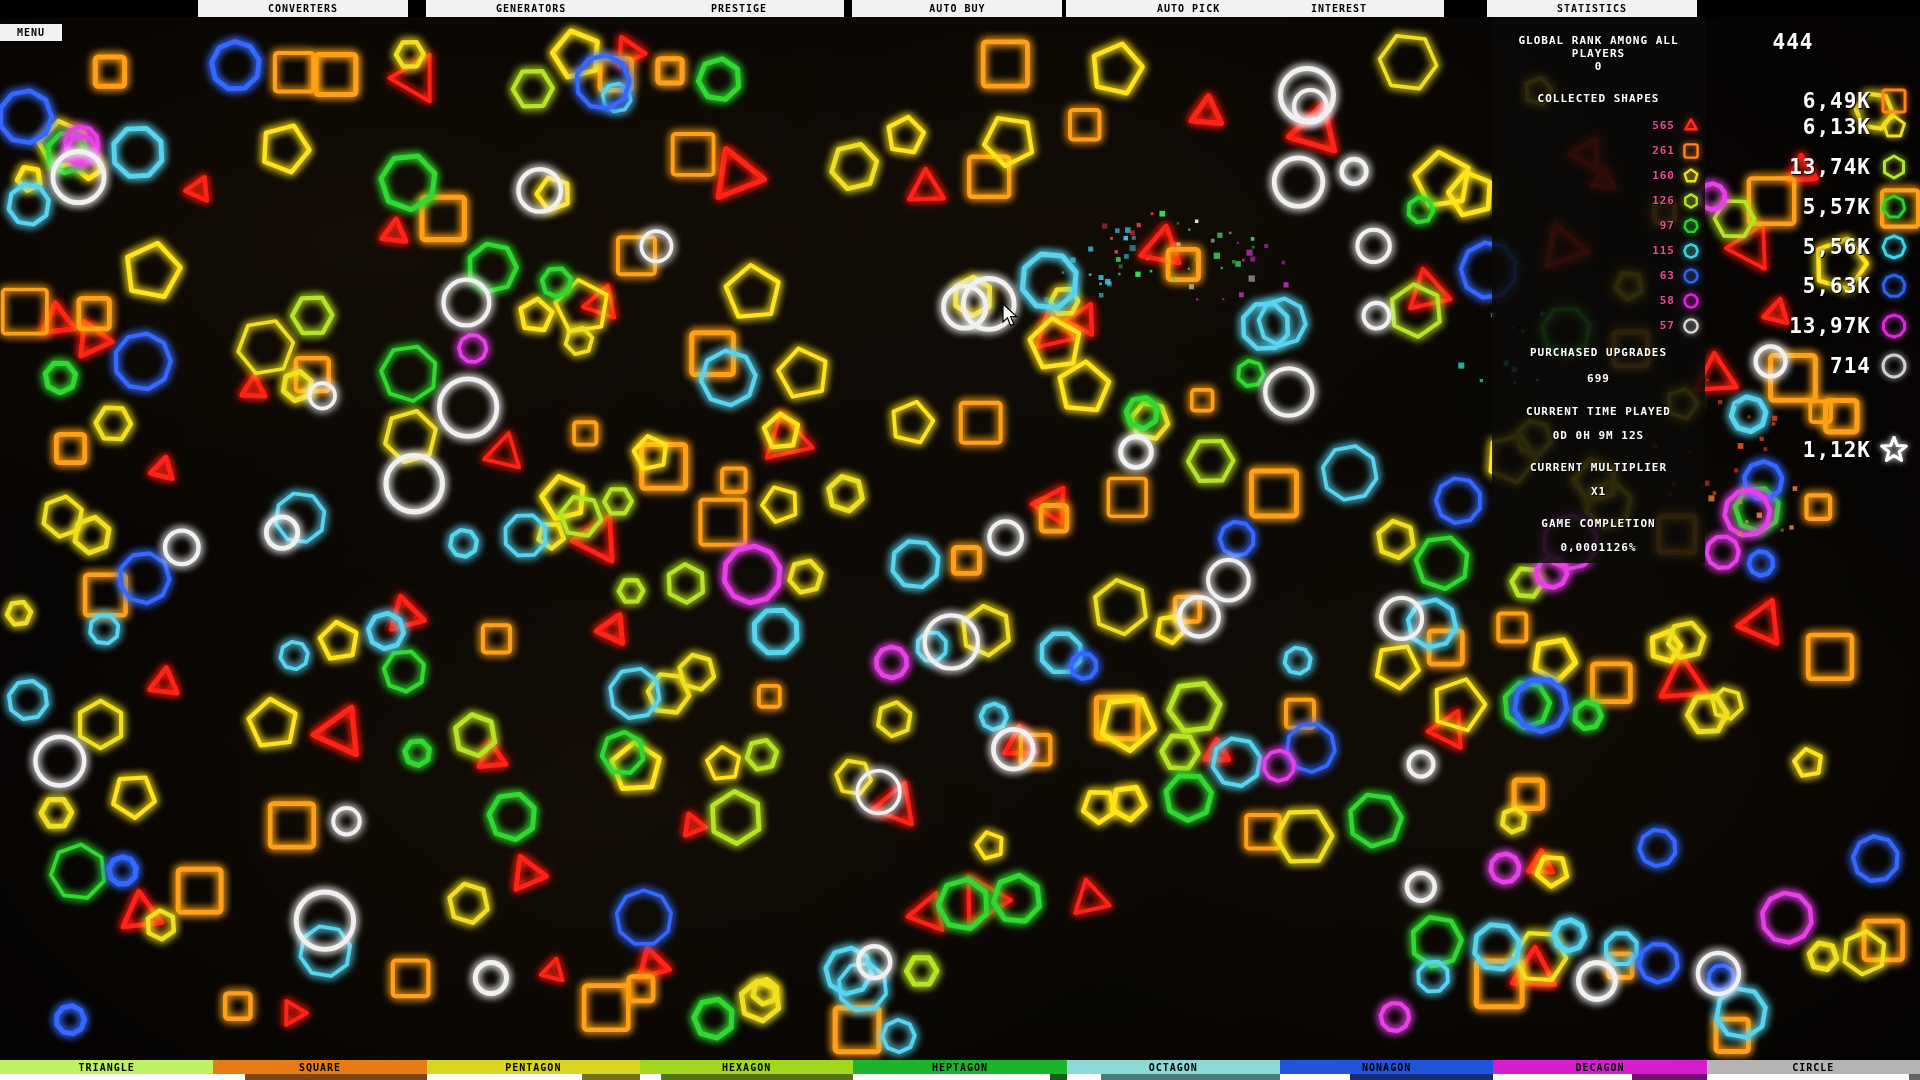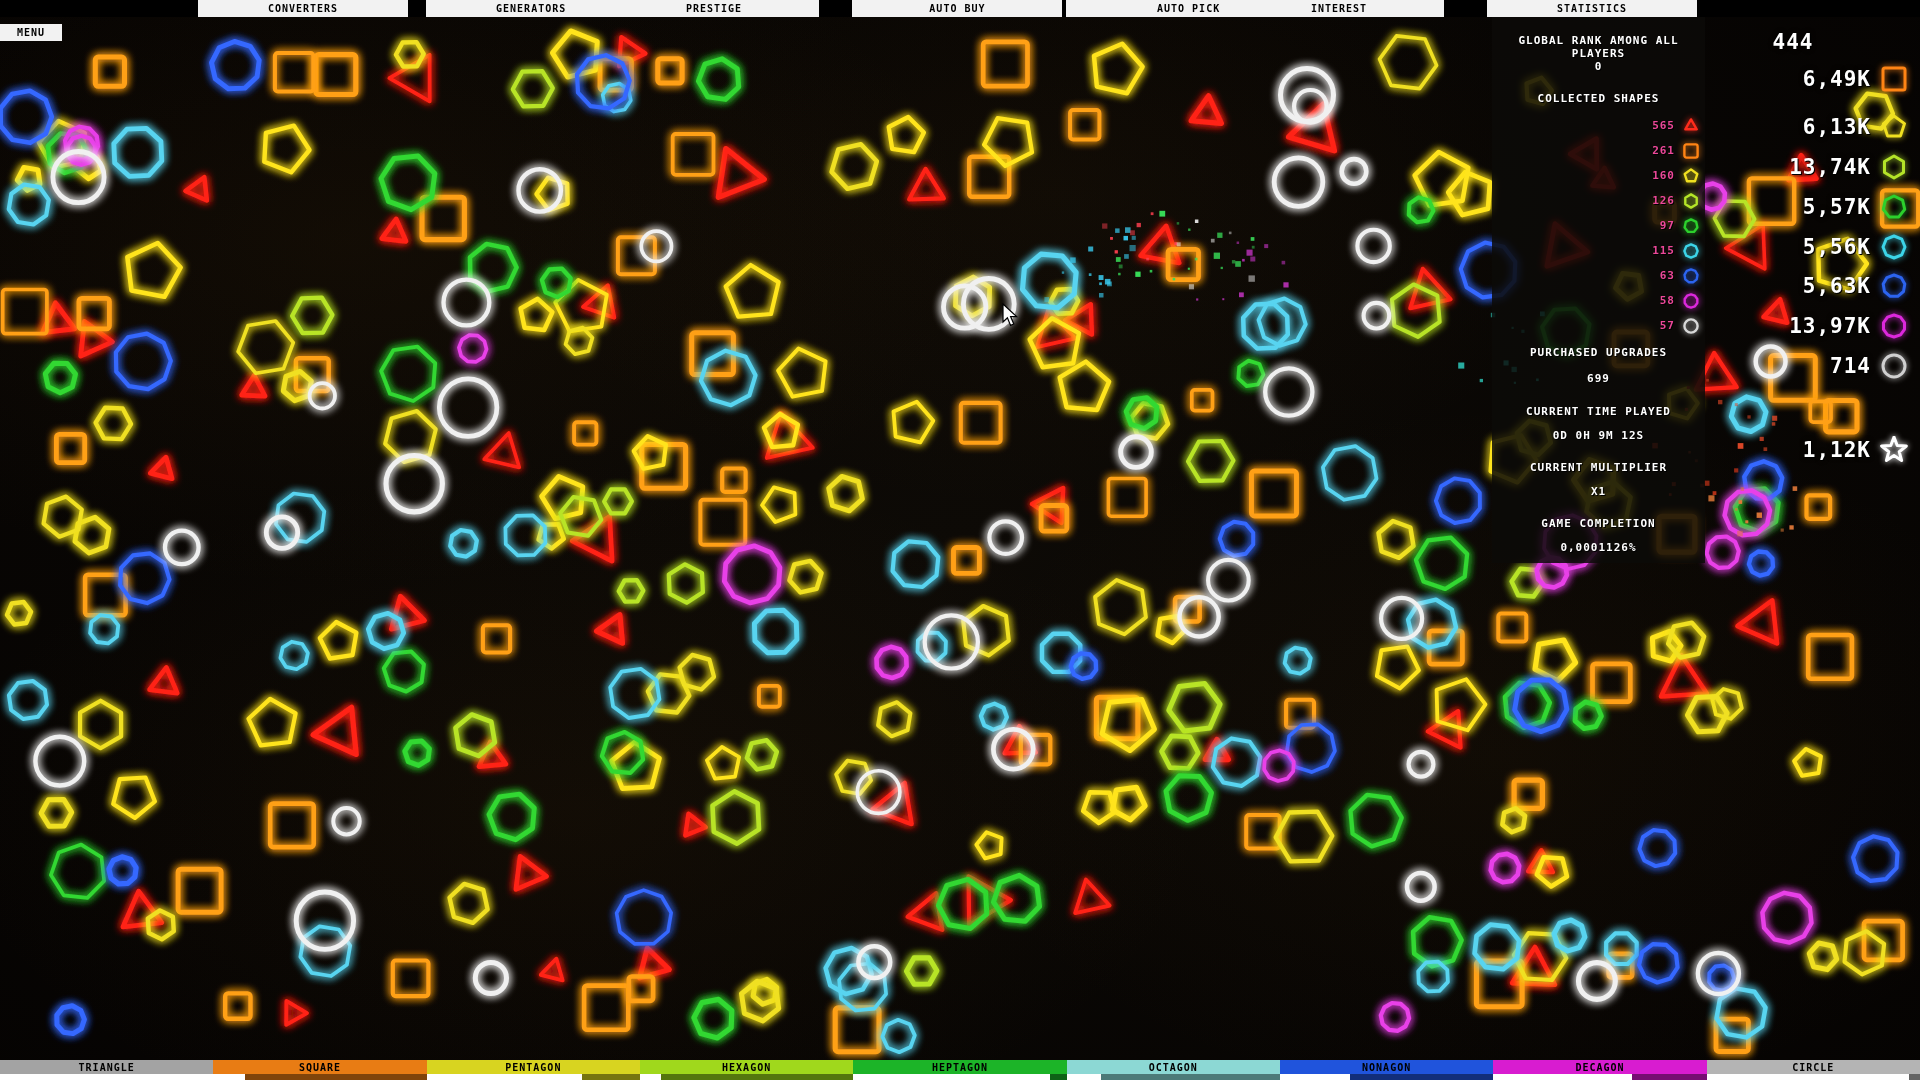--- a/index.html
+++ b/index.html
@@ -1184,21 +1184,21 @@
       <rect x="1734.1" y="468.3" width="4.2" height="4.2" fill="#c83418" opacity="0.73"></rect>
       <rect x="1671.8" y="482.1" width="4.0" height="4.0" fill="#c83418" opacity="0.79"></rect>
     </svg>
   </div>
 
 <div id="topbar">
   <div class="toptab" style="left:0;width:62px;margin-top:24px;">MENU</div>
 
 <div class="toptab" style="left: 198px; width: 210px;">CONVERTERS</div>
     <div class="toptab" style="left: 426.15px; width: 210px;">GENERATORS</div>
-    <div class="toptab" style="left: 609px; width: 210px;">PRESTIGE</div>
+    <div class="toptab" style="left: 634px; width: 210px;">PRESTIGE</div>
     <div class="toptab" style="left: 852.45px; width: 210px;">AUTO BUY</div>
     <div class="toptab" style="left: 1065.6px; width: 246px;">AUTO PICK</div>
     <div class="toptab" style="left: 1234px; width: 210px;">INTEREST</div>
     <div class="toptab" style="left: 1487px; width: 210px;">STATISTICS</div>
   </div>
 
 <div id="statspanel">
   <div class="sp-label" style="top:17px;">GLOBAL RANK AMONG ALL PLAYERS</div>
   <div class="sp-value" style="top:43px;">0</div>
   <div class="sp-label" style="top:75px;">COLLECTED SHAPES</div>
@@ -1288,21 +1288,21 @@
 
 <div id="counters">
     <div class="cnt-row" style="top: 16px; flex-direction: column;">
       <span class="cnt-val">444</span>
       <svg width="28" height="28" style="filter:drop-shadow(0 0 3px #ff2c1c)">
     <g fill="none" stroke="#ff2c1c" stroke-width="3" stroke-linejoin="round">
           <polygon points="14.0,3.0 23.5,19.5 4.5,19.5"></polygon>
         </g>
       </svg>
     </div>
-    <div class="cnt-row" style="top: 47px;">
+    <div class="cnt-row" style="top: 69px;">
       <span class="cnt-val">6,49K</span>
       <svg width="28" height="28" style="filter:drop-shadow(0 0 3px #ff8414)">
     <g fill="none" stroke="#ff8414" stroke-width="3" stroke-linejoin="round">
           <rect x="3" y="3" width="22" height="22" rx="2"></rect>
         </g>
       </svg>
     </div>
     <div class="cnt-row" style="top: 95.4px;">
       <span class="cnt-val">6,13K</span>
       <svg width="28" height="28" style="filter:drop-shadow(0 0 3px #f0e020)">
@@ -1364,21 +1364,21 @@
       <svg width="28" height="28" style="filter:drop-shadow(0 0 3px #ffffff)">
     <g fill="none" stroke="#ffffff" stroke-width="3" stroke-linejoin="round">
           <polygon points="14.0,1.0 17.2,9.6 26.4,10.0 19.2,15.7 21.6,24.5 14.0,19.5 6.4,24.5 8.8,15.7 1.6,10.0 10.8,9.6"></polygon>
         </g>
       </svg>
     </div>
   </div>
 
 <div id="bottombar">
     <div class="bseg">
-      <div class="bseg-label" style="background:#a3a3a3">TRIANGLE</div>
+      <div class="bseg-label" style="background:#bef264">TRIANGLE</div>
     <div class="bseg-strip" style="background:#6e0a00">
       <div class="bseg-fill" style="width:100%"></div>
       </div>
     </div>
     <div class="bseg">
       <div class="bseg-label" style="background:#e87c14">SQUARE</div>
     <div class="bseg-strip" style="background:#80440a">
       <div class="bseg-fill" style="width:15%"></div>
       </div>
     </div>

